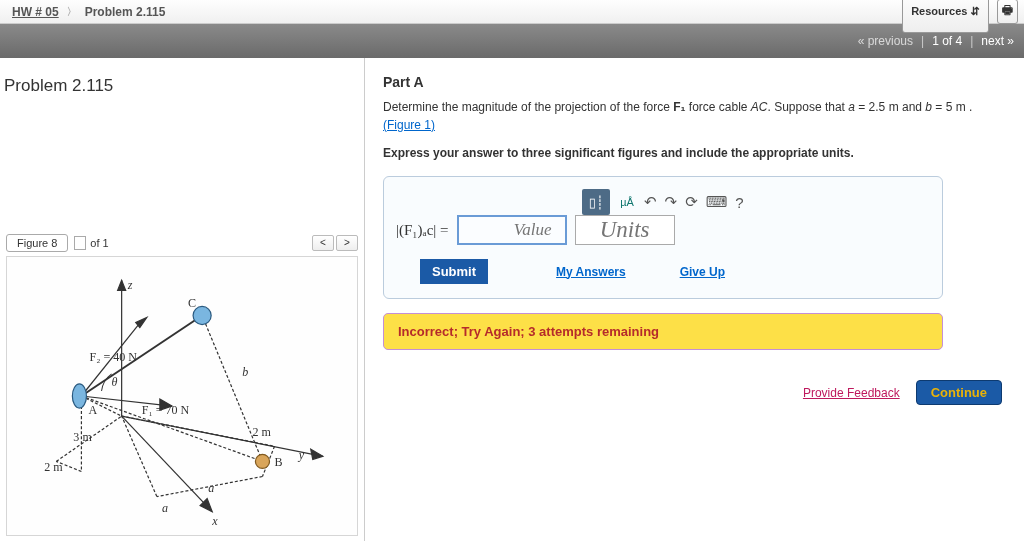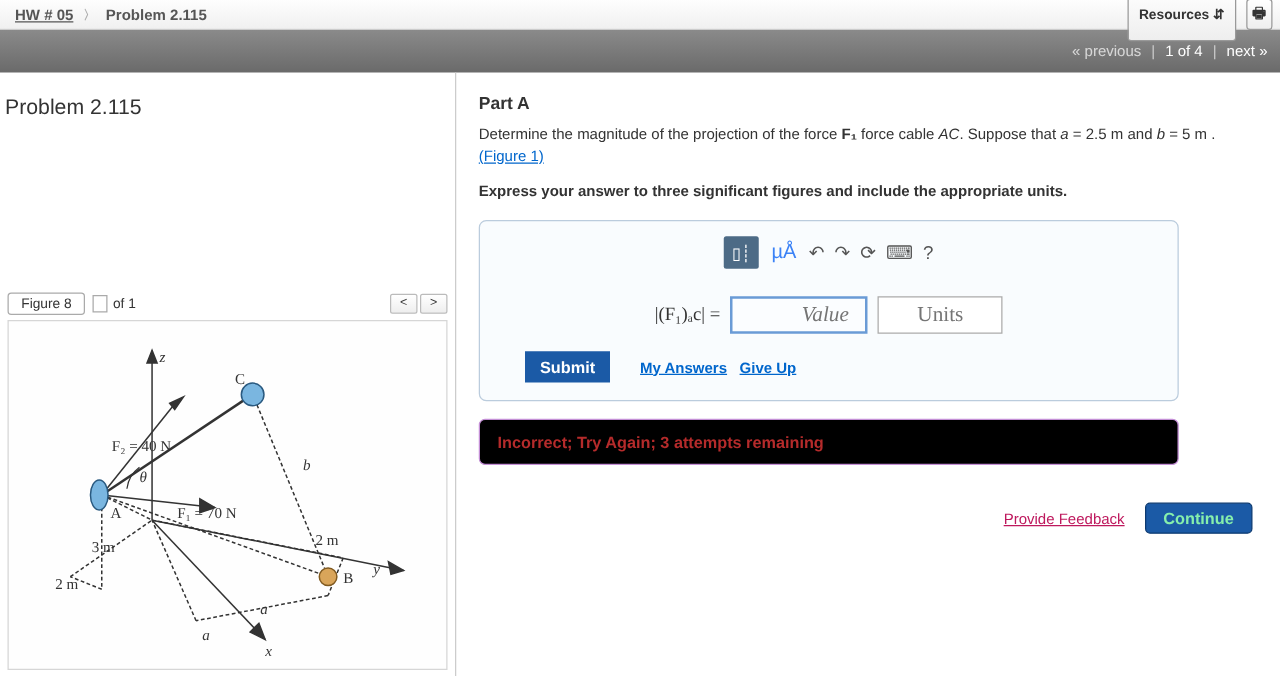--- a/index.html
+++ b/index.html
@@ -37,38 +37,38 @@
 
 .part-title { font-size: 14px; font-weight: bold; margin-bottom: 8px; }
 .problem-text { font-size: 12px; line-height: 1.5; max-width: 620px; }
 .problem-text b { font-weight: bold; }
 .figlink { color: #0066cc; text-decoration: underline; cursor: pointer; }
 .instruct { margin-top: 10px; font-weight: bold; }
 
 .answer-area { border: 1px solid #bcd; border-radius: 6px; margin-top: 14px; padding: 12px 12px 14px 12px; background: #f9fcfe; width: 560px; }
 .toolbar-row { display: flex; justify-content: center; gap: 10px; align-items: center; }
 .tb-btn { background: #4d6b86; color: #fff; width: 28px; height: 26px; display: flex; align-items: center; justify-content: center; border-radius: 2px; font-size: 13px; cursor: pointer; }
-.tb-text { color: #3b82f6; font-size: 16px; }
+.tb-text { color: #0f766e; font-size: 11px; }
 .tb-sep { display: flex; align-items: center; gap: 8px; color: #7a7a7a; }
 .tb-icon { font-size: 15px; cursor: pointer; color: #555; }
 
-.input-row { display: flex; align-items: center; gap: 8px; margin-top: 22px; justify-content: center; }
+.input-row { display: flex; align-items: center; gap: 8px; margin-top: 0; justify-content: flex-start; }
 .lhs-label { font-size: 15px; font-family: 'Times New Roman', serif; }
 .value-input { border: 2px solid #6a9bd6; width: 110px; height: 30px; font-size: 17px; font-style: italic; color: #888; text-align: center; font-family: 'Times New Roman', serif; background: #fbfdff; padding-left: 42px; }
-.units-input { border: 1px solid #aaa; width: 100px; height: 30px; font-size: 17px; color: #888; text-align: center; font-family: 'Times New Roman', serif; }
+.units-input { border: 1px solid #aaa; width: 100px; height: 30px; font-size: 23px; font-style: italic; color: #888; text-align: center; font-family: 'Times New Roman', serif; }
 
 .submit-row { display: flex; align-items: center; gap: 24px; margin-top: 14px; padding-left: 24px; }
 .submit-btn { background: #1b5aa6; color: #fff; border: none; padding: 5px 12px; font-size: 13px; font-weight: bold; cursor: pointer; }
-.answer-link { color: #0066cc; text-decoration: underline; font-size: 12px; font-weight: bold; cursor: pointer; }
+.answer-link { color: #0066cc; text-decoration: underline; font-size: 12px; font-weight: bold; cursor: pointer; margin-left: 44px; }
 
-.feedback-box { border: 1px solid #c48fd6; background: #000000; border-radius: 5px; padding: 10px 14px; margin-top: 14px; width: 560px; color: #b52b2b; font-weight: bold; font-size: 13px; }
+.feedback-box { border: 1px solid #c48fd6; background: #fde047; border-radius: 5px; padding: 10px 14px; margin-top: 14px; width: 560px; color: #b52b2b; font-weight: bold; font-size: 13px; }
 
 .footer-links { display: flex; justify-content: flex-end; align-items: center; gap: 16px; margin-top: 30px; padding-right: 4px; }
 .feedback-link { color: #be185d; text-decoration: underline; font-size: 12px; cursor: pointer; }
-.continue-btn { background: #1b5aa6; color: #86efac; border: 1px solid #0d3a70; border-radius: 4px; padding: 4px 14px; font-size: 13px; font-weight: bold; cursor: pointer; }
+.continue-btn { background: #1b5aa6; color: #eab308; border: 1px solid #0d3a70; border-radius: 4px; padding: 4px 14px; font-size: 13px; font-weight: bold; cursor: pointer; }
 </style>
 </head>
 <body>
 
 <div class="top-nav">
   <div class="nav-left">
     <span class="nav-item">HW # 05</span>
     <span class="nav-chevron">〉</span>
     <span class="nav-item current">Problem 2.115</span>
   </div>

